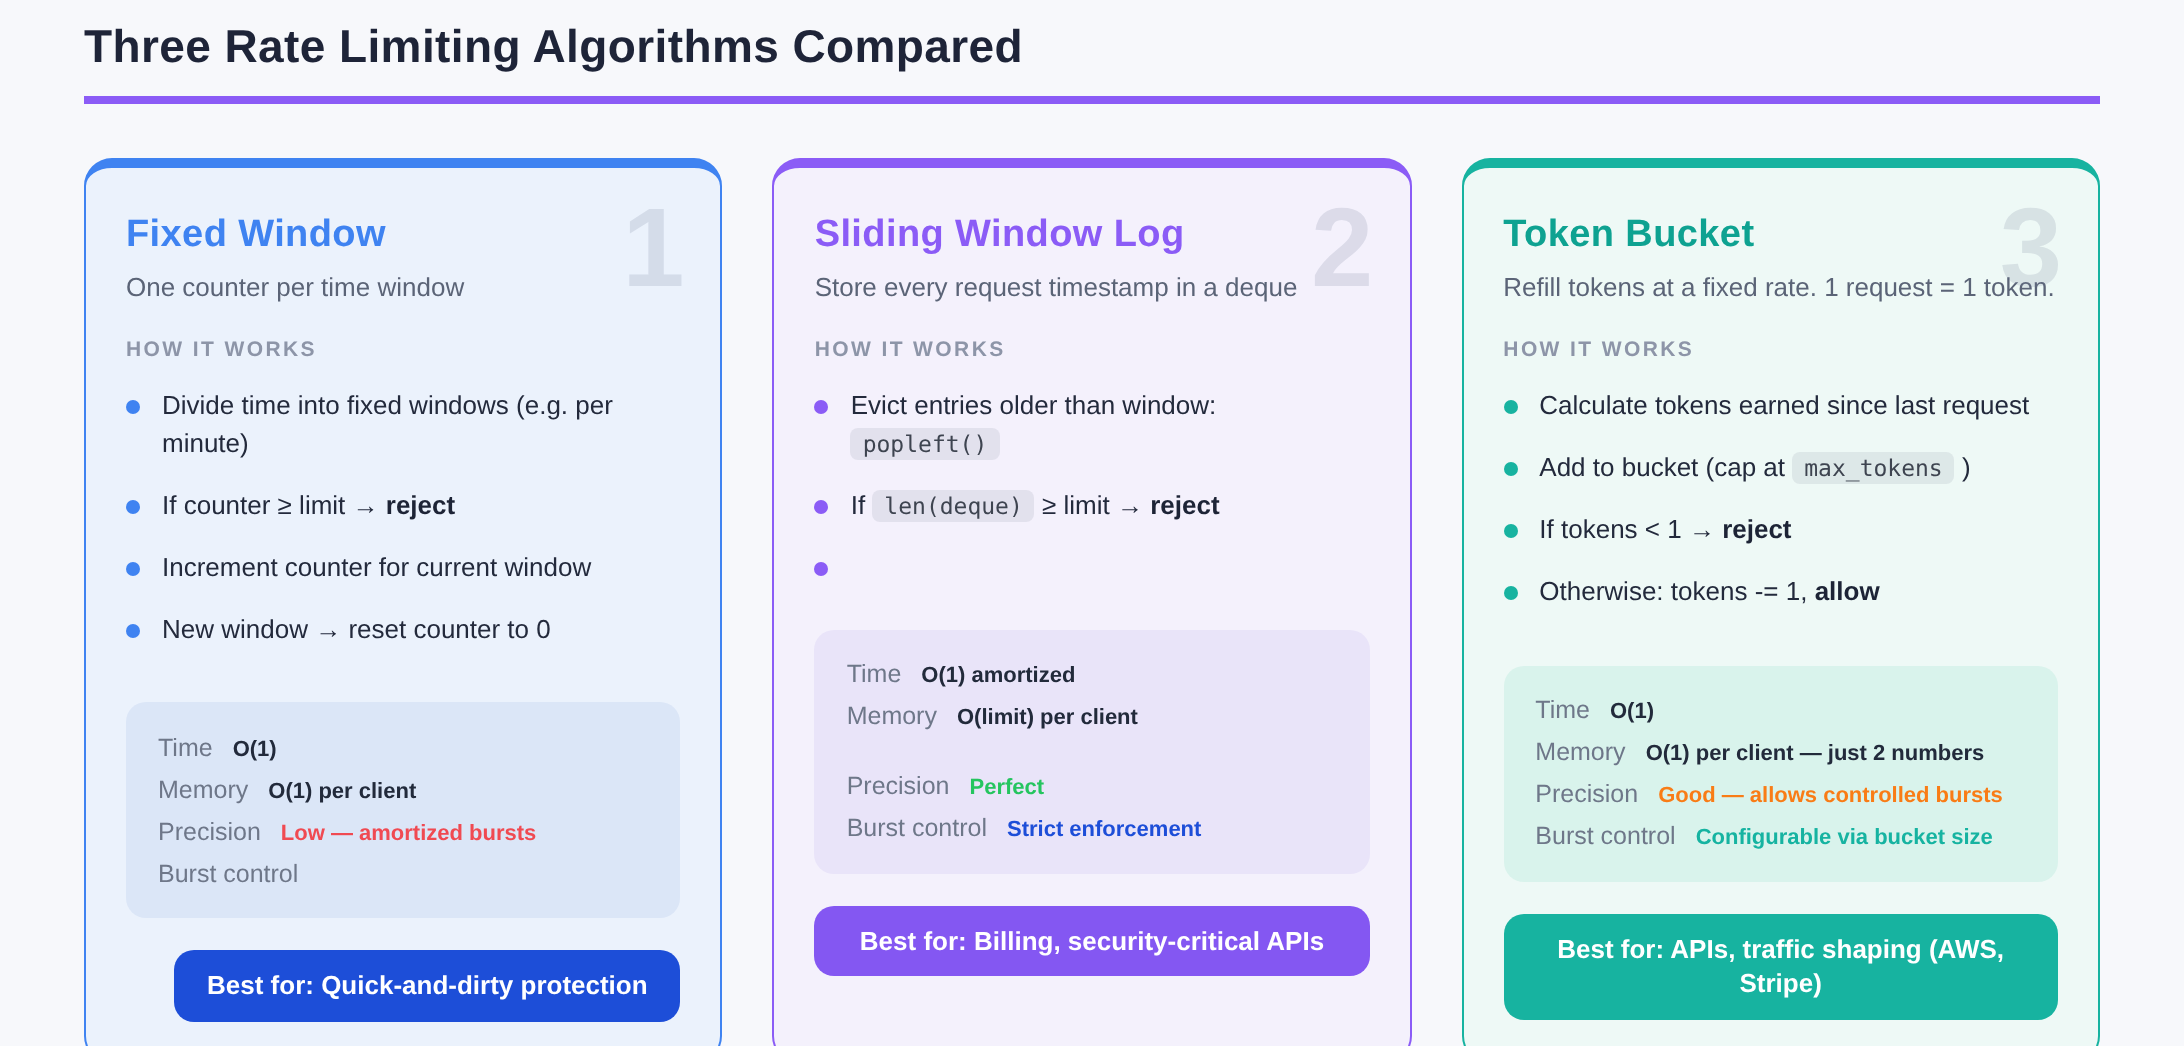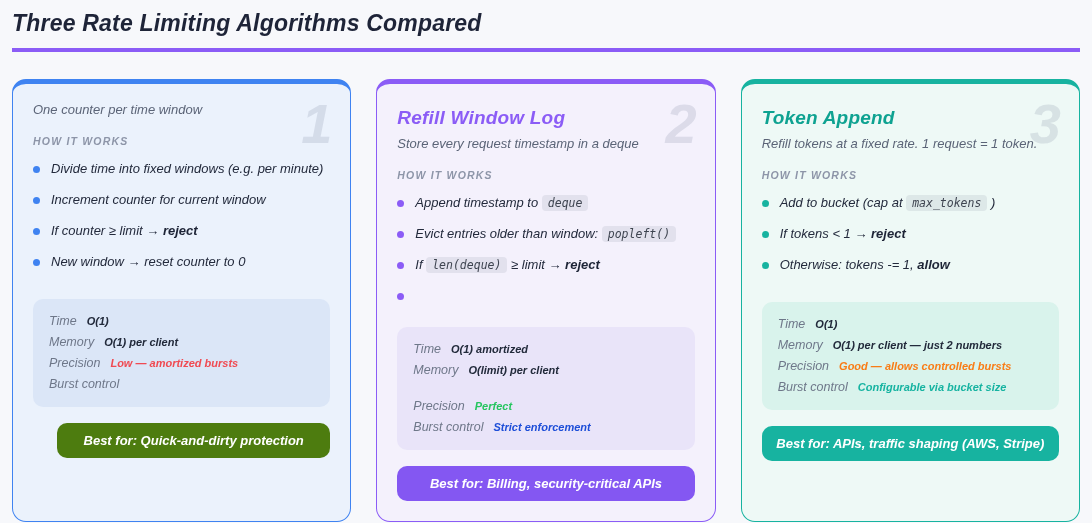--- a/index.html
+++ b/index.html
@@ -2,21 +2,21 @@
 <html><head>
 <meta charset="utf-8">
 <style>
   * { margin: 0; padding: 0; box-sizing: border-box; }
   html, body { width: 1092px; }
   body {
     background: #f7f8fb;
     font-family: "Liberation Sans", sans-serif;
     color: #232a3c;
   }
-  .page { width: 1092px; height: 523px; padding: 10px 12px 28px; overflow: hidden; font-style: italic; }
+  .page { width: 1092px; height: 523px; padding: 10px 42px 28px; overflow: hidden; }
 
   
   .page-header { border-bottom: 4px solid #8b5cf6; padding-bottom: 11px; margin-bottom: 27px; }
   .page-title { font-size: 23px; font-weight: 800; color: #1e2438; letter-spacing: 0.2px; }
 
   
   .cards { display: flex; gap: 25px; align-items: stretch; }
   .card {
     position: relative;
     flex: 1 1 0;
@@ -78,34 +78,35 @@
 <div class="page">
 
   <header class="page-header" style="border-bottom-color: rgb(139, 92, 246);">
     <h1 class="page-title">Three Rate Limiting Algorithms Compared</h1>
   </header>
 
   <main class="cards">
 
     <section class="card" style="border-color: rgb(63, 131, 241); background: rgb(235, 242, 252);">
       <div class="watermark">1</div>
+      <h2 class="card-title" style="color: rgb(63, 131, 241);">Fixed Window</h2>
       <p class="card-subtitle">One counter per time window</p>
       <div class="section-label">HOW IT WORKS</div>
       <ul class="bullets">
         <li>
           <span class="dot" style="background: rgb(63, 131, 241);"></span>
           <span class="bullet-text"><span>Divide time into fixed windows (e.g. per minute)</span></span>
         </li>
         <li>
           <span class="dot" style="background: rgb(63, 131, 241);"></span>
+          <span class="bullet-text"><span>If counter ≥ limit → </span><b>reject</b></span>
+        </li>
+        <li>
+          <span class="dot" style="background: rgb(63, 131, 241);"></span>
           <span class="bullet-text"><span>Increment counter for current window</span></span>
-        </li>
-        <li>
-          <span class="dot" style="background: rgb(63, 131, 241);"></span>
-          <span class="bullet-text"><span>If counter ≥ limit → </span><b>reject</b></span>
         </li>
         <li>
           <span class="dot" style="background: rgb(63, 131, 241);"></span>
           <span class="bullet-text"><span>New window → reset counter to 0</span></span>
         </li>
       </ul>
       <div class="stats" style="background: rgb(219, 230, 247);">
         <div class="stat-row">
           <span class="stat-label">Time</span>
           <span class="stat-value" style="color: rgb(34, 42, 59);">O(1)</span>
@@ -115,35 +116,31 @@
           <span class="stat-value" style="color: rgb(34, 42, 59);">O(1) per client</span>
         </div>
         <div class="stat-row">
           <span class="stat-label">Precision</span>
           <span class="stat-value" style="color: rgb(240, 74, 82);">Low — amortized bursts</span>
         </div>
         <div class="stat-row">
           <span class="stat-label">Burst control</span>
         </div>
       </div>
-      <div class="badge" style="background: #4d7c0f; margin-left: 24px;">Best for: Quick-and-dirty protection</div>
+      <div class="badge" style="background: #1d4ed8; margin-left: 24px;">Best for: Quick-and-dirty protection</div>
     </section>
 
     <section class="card" style="border-color: rgb(139, 92, 246); background: rgb(244, 241, 252);">
       <div class="watermark">2</div>
-      <h2 class="card-title" style="color: rgb(139, 92, 246);">Refill Window Log</h2>
+      <h2 class="card-title" style="color: rgb(139, 92, 246);">Sliding Window Log</h2>
       <p class="card-subtitle">Store every request timestamp in a deque</p>
       <div class="section-label">HOW IT WORKS</div>
       <ul class="bullets">
         <li>
           <span class="dot" style="background: rgb(139, 92, 246);"></span>
-          <span class="bullet-text"><span>Append timestamp to </span><code>deque</code></span>
-        </li>
-        <li>
-          <span class="dot" style="background: rgb(139, 92, 246);"></span>
           <span class="bullet-text"><span>Evict entries older than window: </span><code>popleft()</code></span>
         </li>
         <li>
           <span class="dot" style="background: rgb(139, 92, 246);"></span>
           <span class="bullet-text"><span>If </span><code>len(deque)</code><span> ≥ limit → </span><b>reject</b></span>
         </li>
         <li>
           <span class="dot" style="background: rgb(139, 92, 246);"></span>
         </li>
       </ul>
@@ -163,26 +160,30 @@
         <div class="stat-row">
           <span class="stat-label">Burst control</span>
           <span class="stat-value" style="color: #1d4ed8;">Strict enforcement</span>
         </div>
       </div>
       <div class="badge" style="background: rgb(132, 87, 242);">Best for: Billing, security-critical APIs</div>
     </section>
 
     <section class="card" style="border-color: rgb(23, 179, 160); background: rgb(238, 249, 246);">
       <div class="watermark">3</div>
-      <h2 class="card-title" style="color: rgb(14, 162, 145);">Token Append</h2>
+      <h2 class="card-title" style="color: rgb(14, 162, 145);">Token Bucket</h2>
       <p class="card-subtitle">Refill tokens at a fixed rate. 1 request = 1 token.</p>
       <div class="section-label">HOW IT WORKS</div>
       <ul class="bullets">
         <li>
           <span class="dot" style="background: rgb(23, 179, 160);"></span>
+          <span class="bullet-text"><span>Calculate tokens earned since last request</span></span>
+        </li>
+        <li>
+          <span class="dot" style="background: rgb(23, 179, 160);"></span>
           <span class="bullet-text"><span>Add to bucket (cap at </span><code>max_tokens</code><span> )</span></span>
         </li>
         <li>
           <span class="dot" style="background: rgb(23, 179, 160);"></span>
           <span class="bullet-text"><span>If tokens &lt; 1 → </span><b>reject</b></span>
         </li>
         <li>
           <span class="dot" style="background: rgb(23, 179, 160);"></span>
           <span class="bullet-text"><span>Otherwise: tokens -= 1, </span><b>allow</b></span>
         </li>

